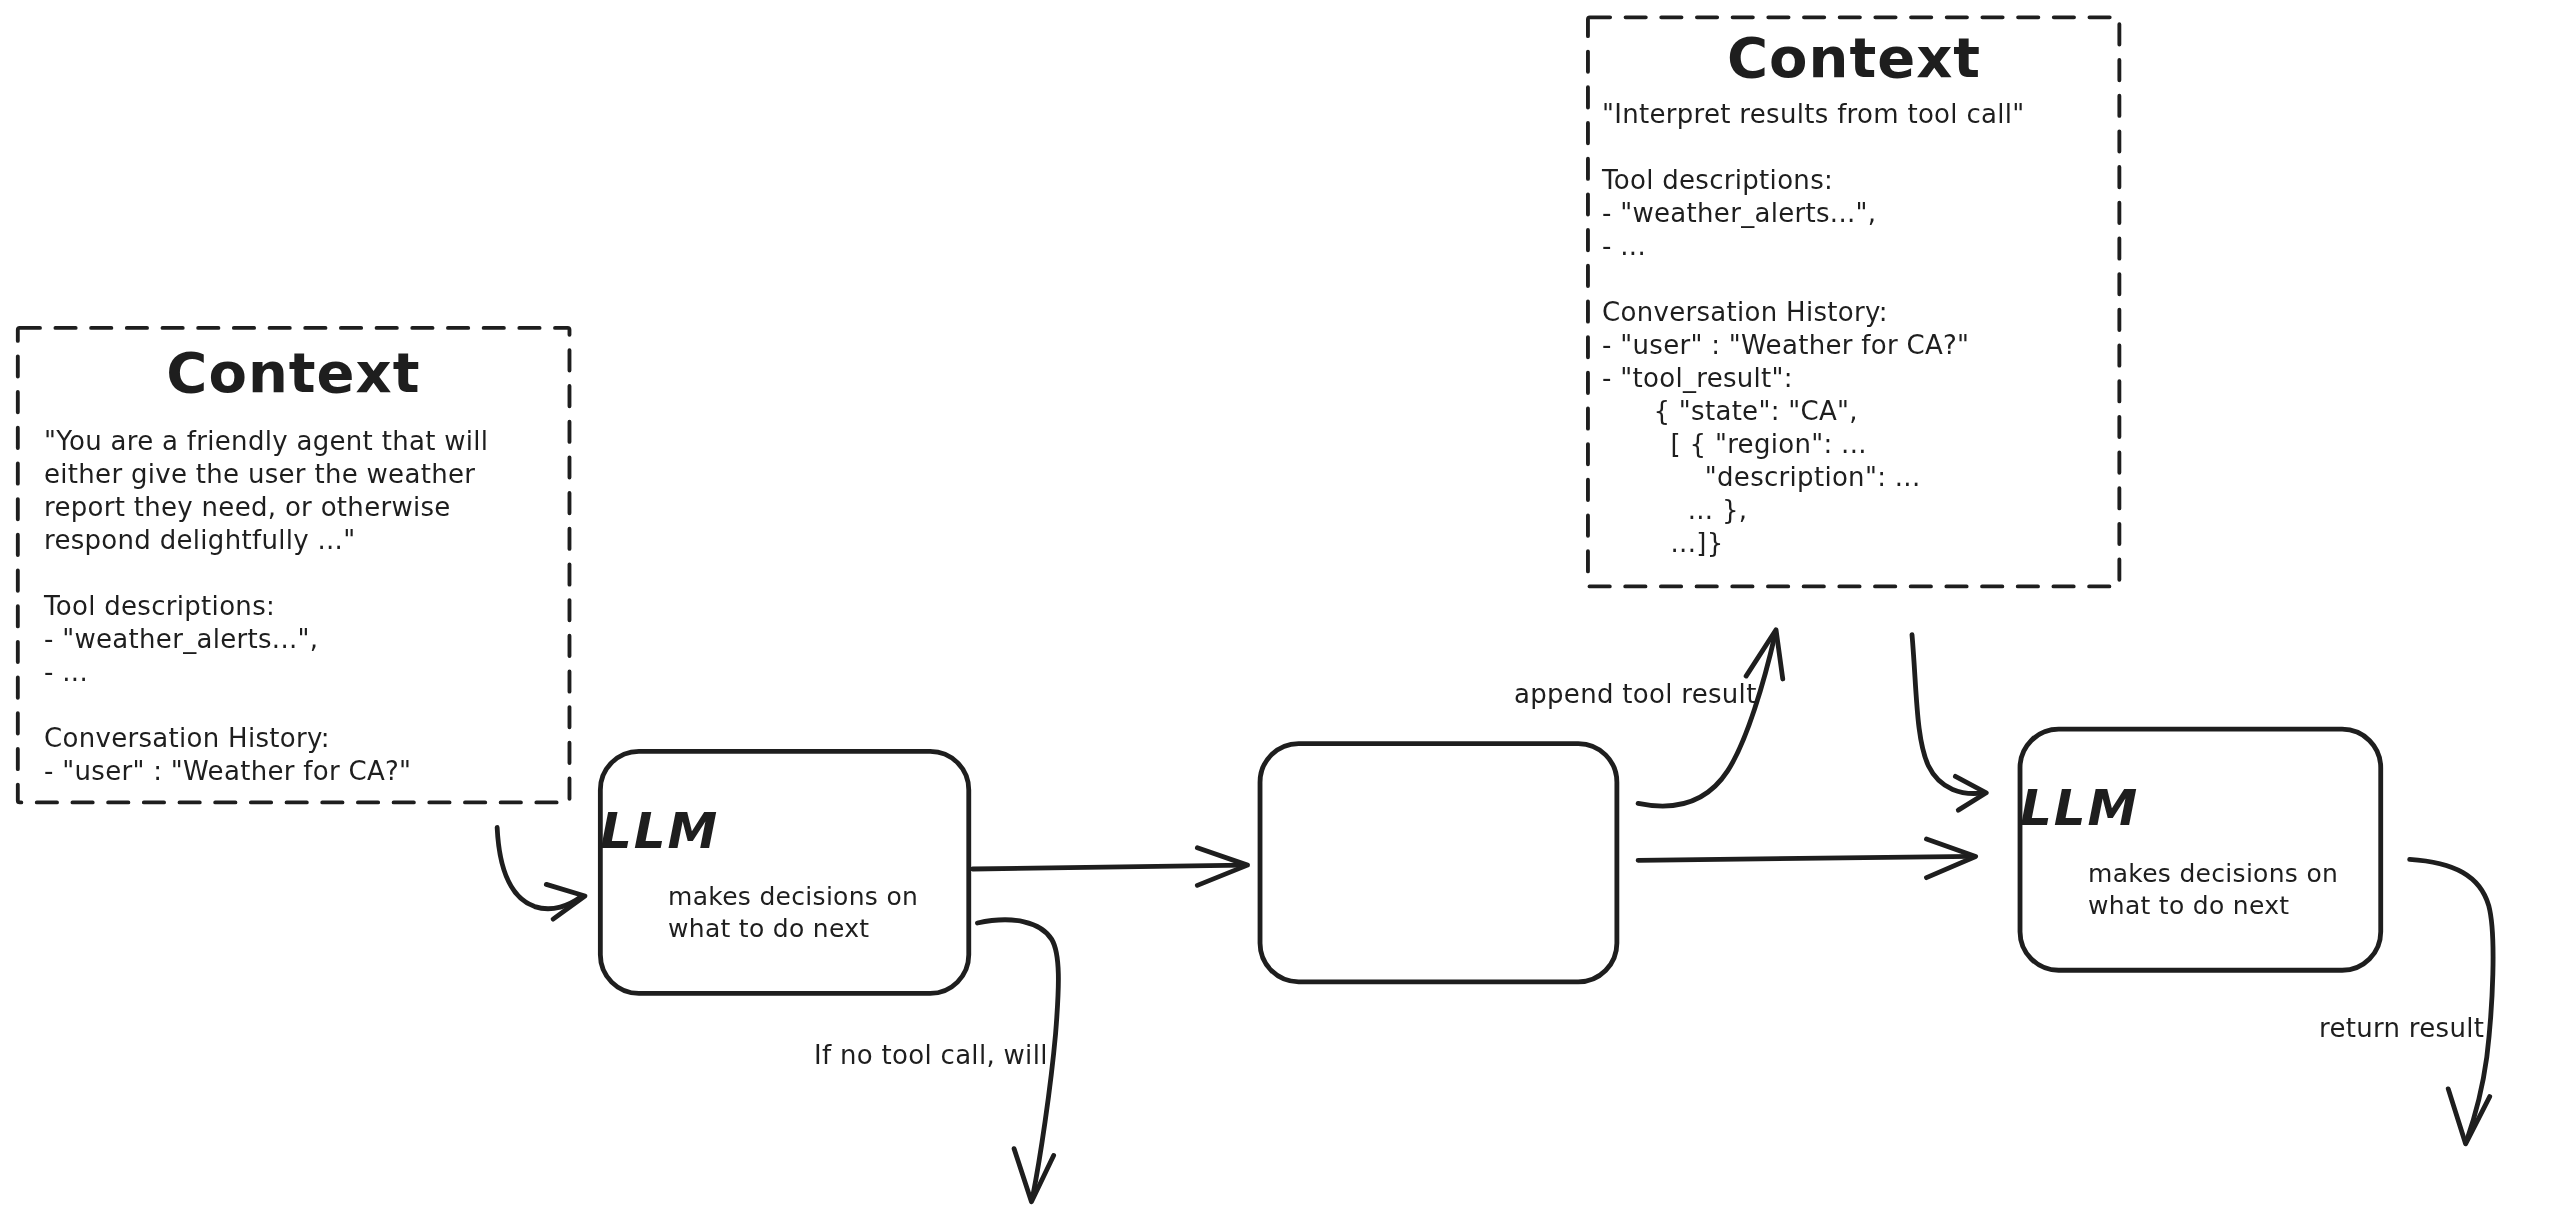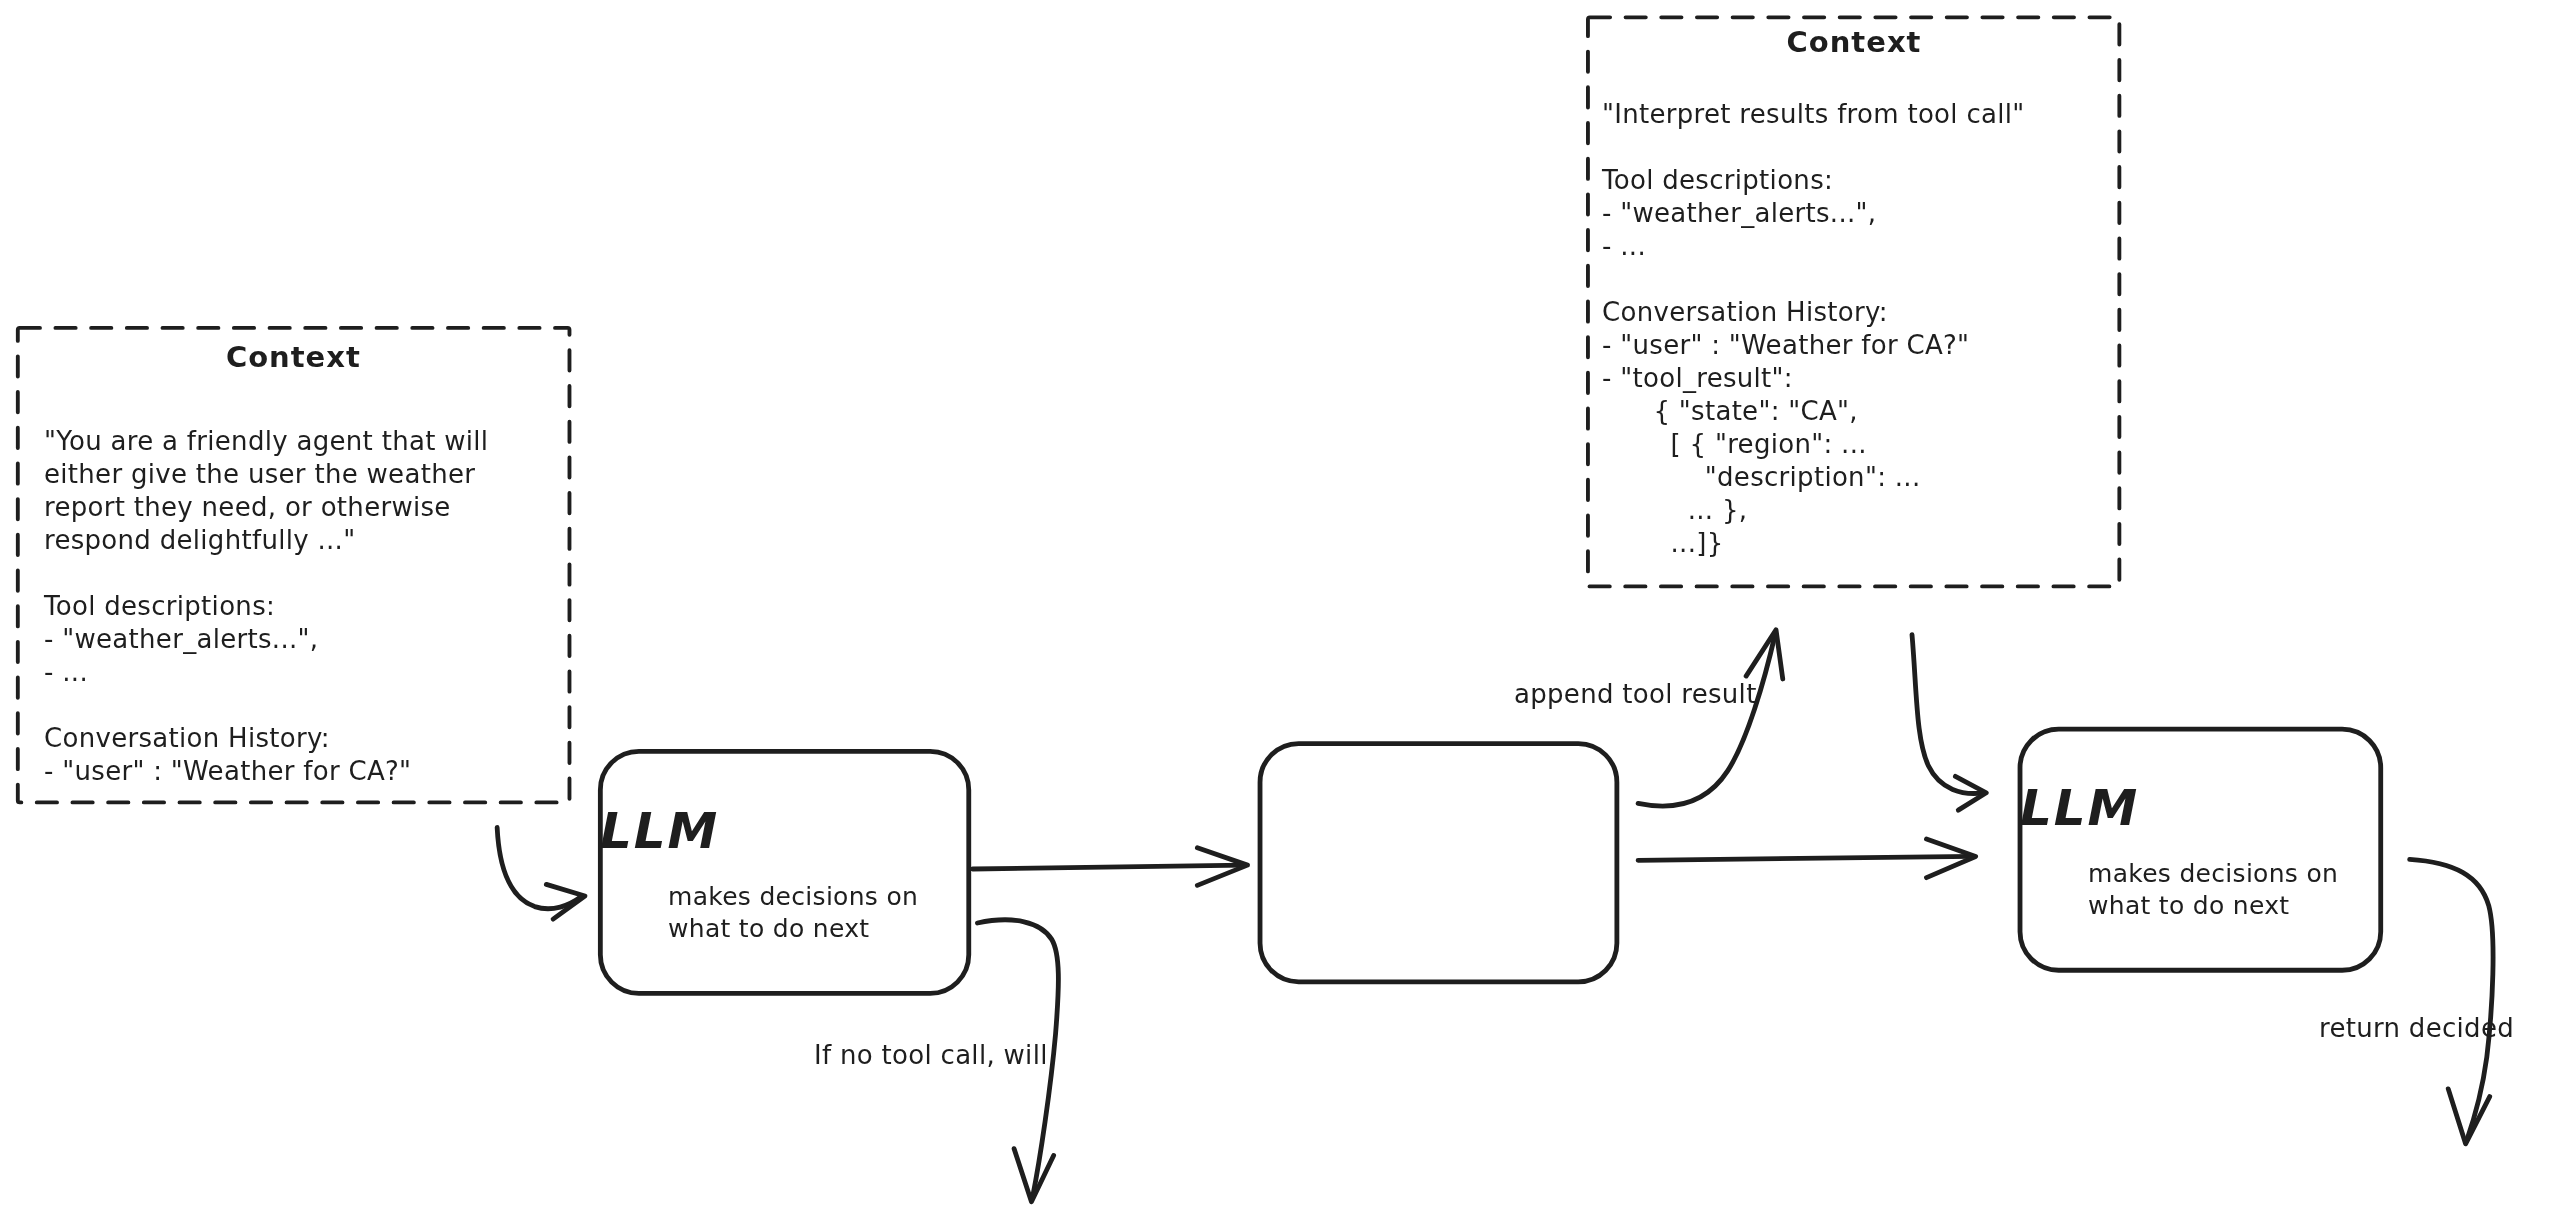--- a/index.html
+++ b/index.html
@@ -36,21 +36,21 @@
     position: absolute;
     white-space: pre;
     font-size: 26px;
     line-height: 33px;
     letter-spacing: 0.3px;
   }
   .hand-line { white-space: pre; min-height: 33px; }
 
   .ctx-title {
     position: absolute;
-    font-size: 29px;
+    font-size: 56px;
     font-weight: bold;
     letter-spacing: 1px;
     text-align: center;
   }
   #ctx1-title { left: 17.4px; top: 340px; width: 552px; }
   #ctx1-body  { left: 44px; top: 425px; }
   #ctx2-title { left: 1588px; top: 25px; width: 532px; }
   #ctx2-body  { left: 1602px; top: 98px; }
 
   .node {
@@ -152,16 +152,16 @@
 
 
   <div class="node" id="node-llm2">
     <div class="node-title italic">LLM</div>
     <div class="node-sub">makes decisions on
 what to do next</div>
   </div>
 
   <div class="edge-label" id="label-append">append tool result</div>
   <div class="edge-label" id="label-exit">If no tool call, will</div>
-  <div class="edge-label" id="label-return">return decided</div>
+  <div class="edge-label" id="label-return">return result</div>
 
 </div>
 
 
 </body></html>

